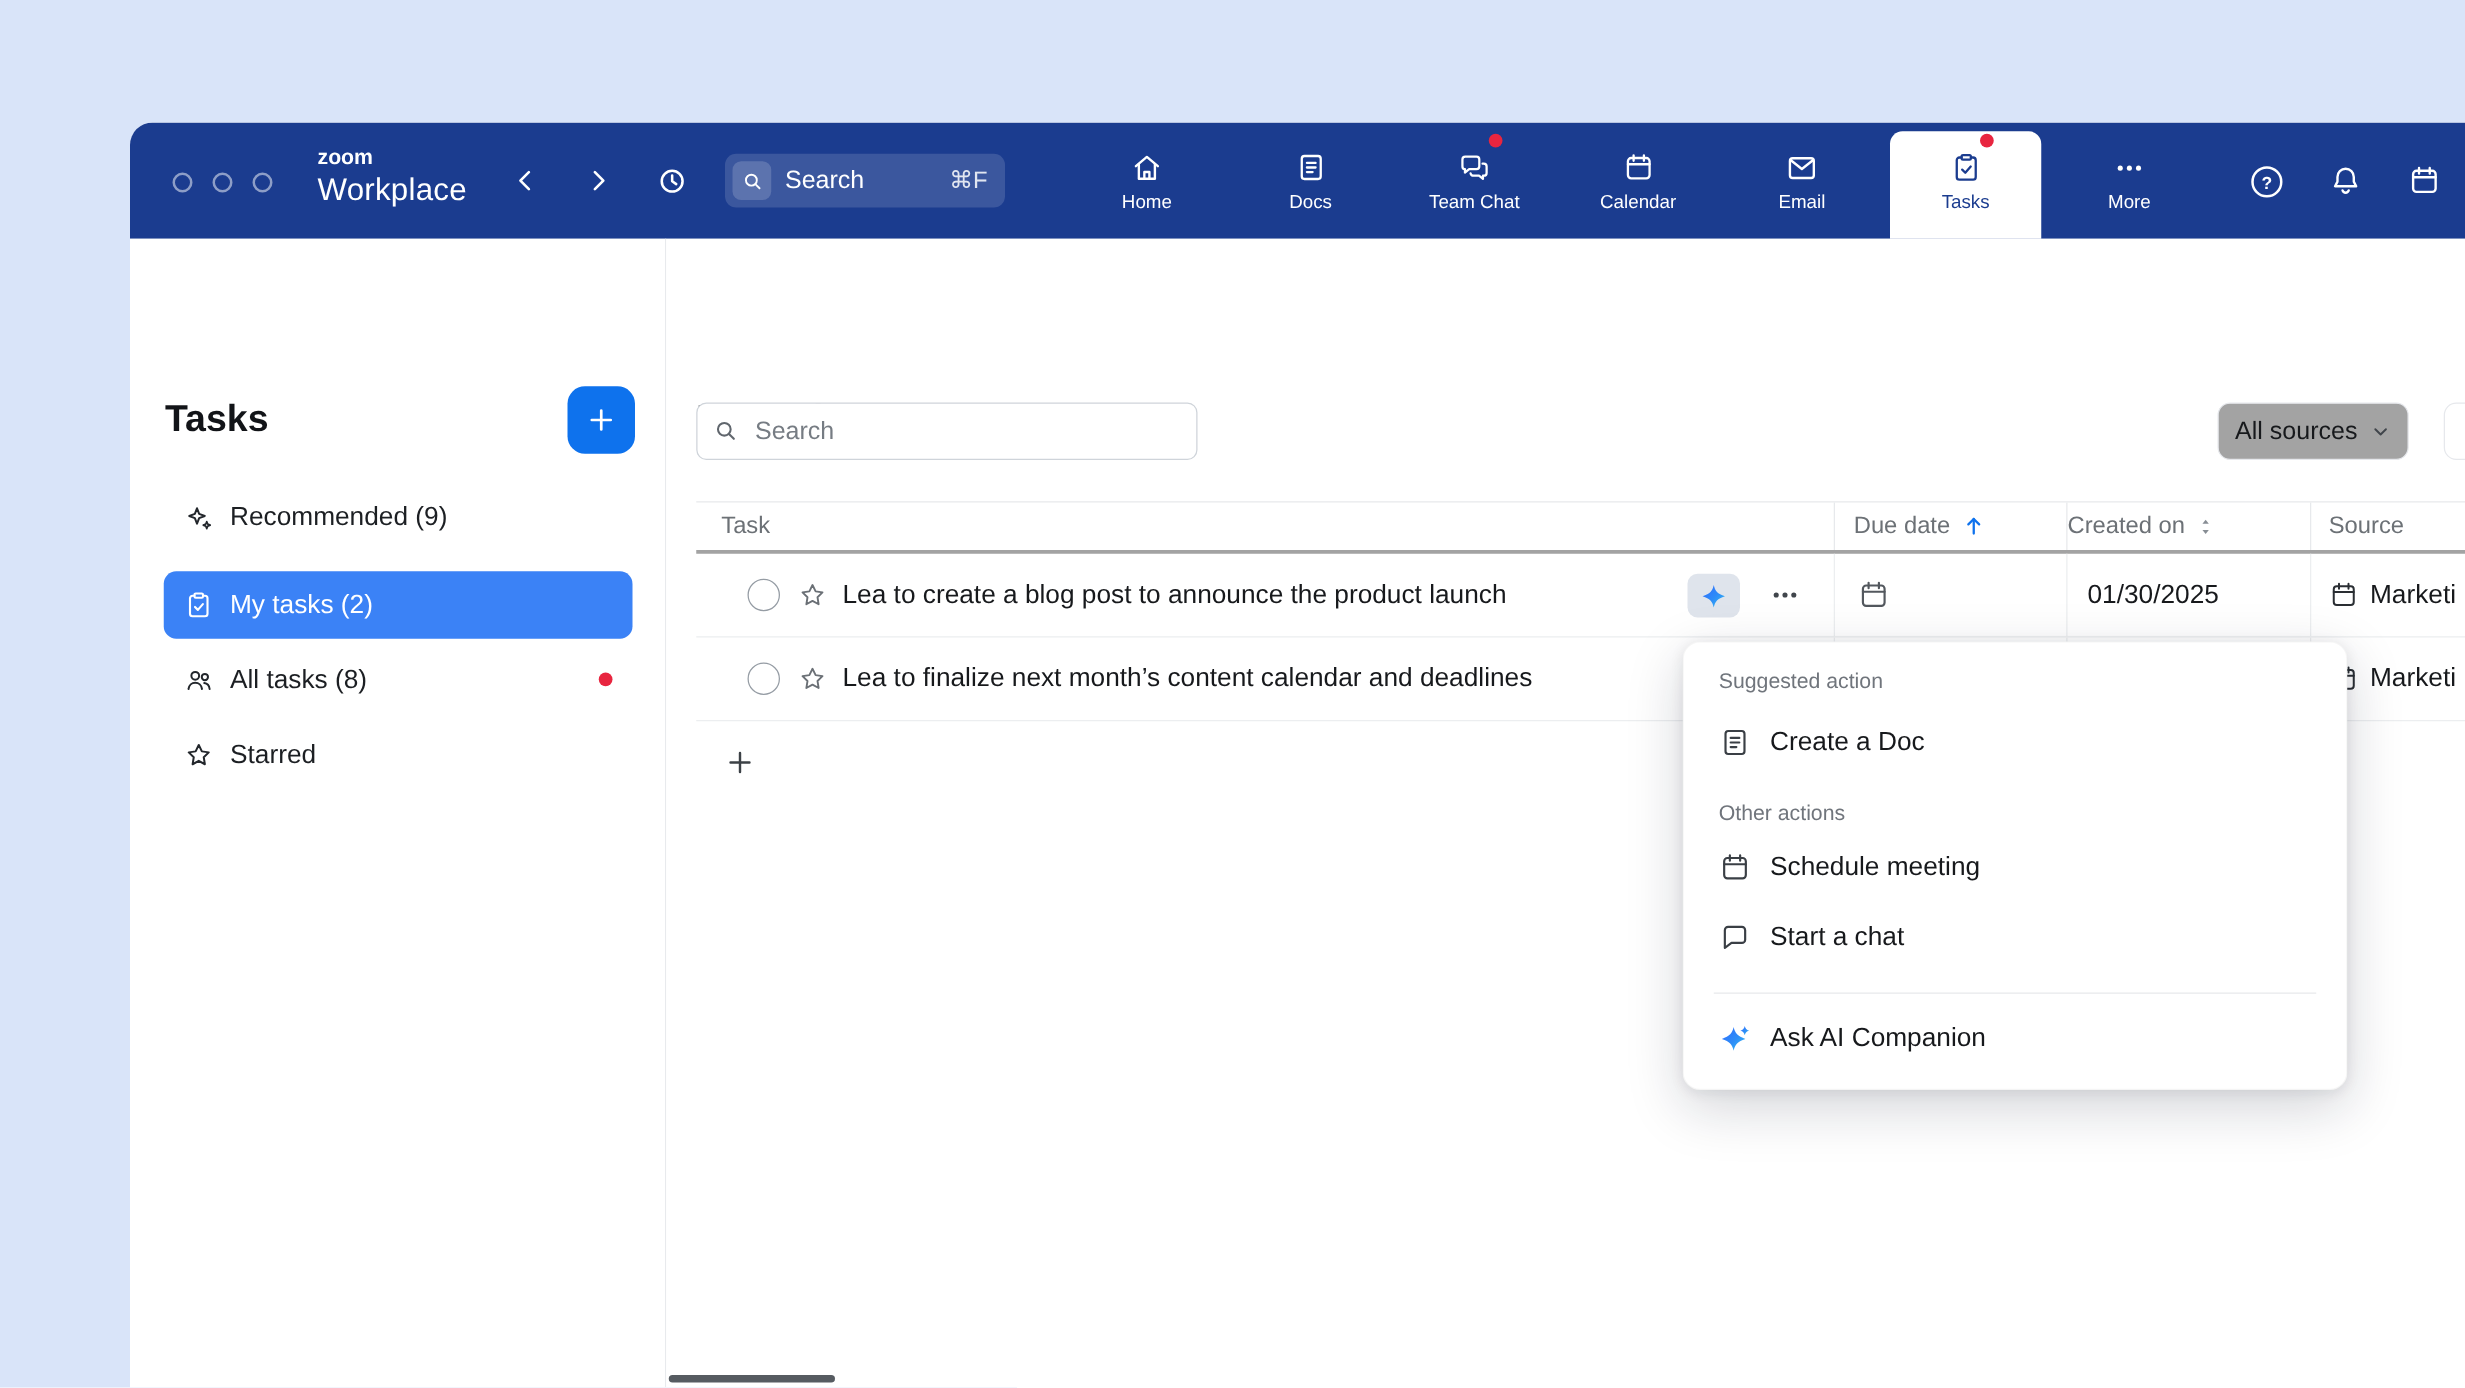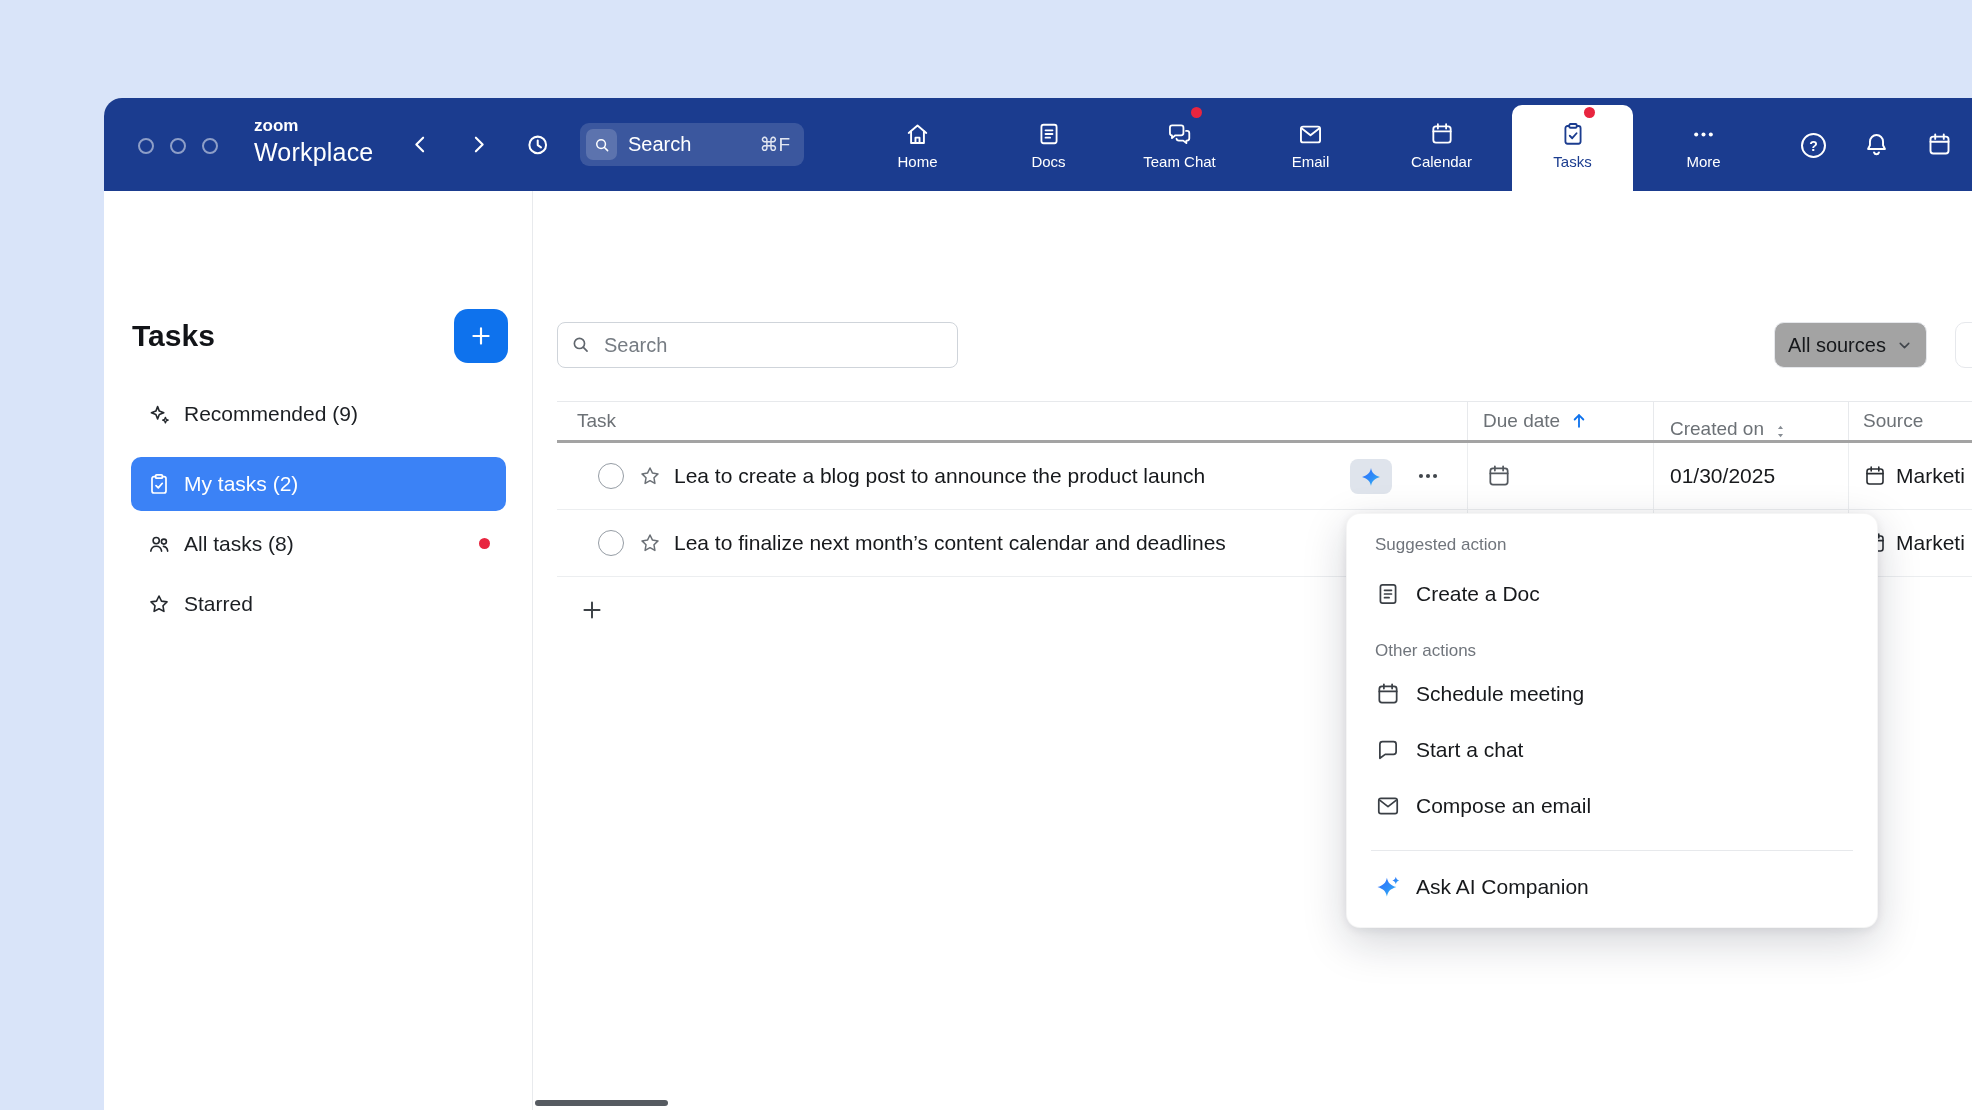--- a/index.html
+++ b/index.html
@@ -98,21 +98,21 @@
     position:absolute; left:1422px; top:131px; width:80px; height:46px;
     border:1px solid #e6e8ec; border-radius:10px; background:#fff; cursor:pointer;
   }
 
   
   .table { position:absolute; left:24px; top:210px; right:0; }
   .thead { position:relative; height:42px; border-top:1px solid #e7e9ec; border-bottom:3px solid #a3a3a3; }
   .th { position:absolute; top:0; bottom:0; display:flex; align-items:center; color:#6c7176; font-size:19px; }
   .th-task { left:20px; }
   .th-due { left:910px; width:186px; padding-left:15px; border-left:1px solid #e7e9ec; gap:9px; }
-  .th-created { left:1096px; width:195px; padding-left:16px; border-left:1px solid #e7e9ec; gap:8px;align-items:flex-end; }
+  .th-created { left:1096px; width:195px; border-left:1px solid #e7e9ec; gap:8px; }
   .th-source { left:1291px; right:0; padding-left:14px; border-left:1px solid #e7e9ec; }
   .sort-up { color:#0e72ed; display:flex; align-items:center; }
   .sort-ud { color:#878d94; display:flex; align-items:center; }
 
   .trow { position:relative; height:67px; border-bottom:1px solid #eceef0; }
   .task-cell { position:absolute; left:0; width:910px; top:0; bottom:0; display:flex; align-items:center; padding-left:41px; }
   .row-circle { width:26px; height:26px; border:1.5px solid #959ca4; border-radius:50%; flex:none; cursor:pointer; background:#fff; }
   .row-star { margin-left:14px; color:#6b7076; display:flex; align-items:center; cursor:pointer; }
   .task-text { margin-left:12px; font-size:21px; color:#17191c; white-space:nowrap; overflow:hidden; max-width:620px; }
   .ai-btn {
@@ -220,35 +220,35 @@
         <span class="tab-icon">
           <svg width="27" height="27" viewBox="0 0 24 24" fill="none" stroke="currentColor" stroke-width="1.6" stroke-linecap="round" stroke-linejoin="round">
               <path d="M3.5 5.9c0-1.1.9-2 2-2h8c1.1 0 2 .9 2 2v4.8c0 1.1-.9 2-2 2H8.3l-3 2.5v-2.5h-.3c-.8 0-1.5-.9-1.5-2z"></path>
               <path d="M17.8 8.8h.9c1.1 0 2 .9 2 2v4.6c0 1.1-.9 2-2 2h-.6v2.3l-2.8-2.3h-4c-1 0-1.8-.7-2-1.6"></path>
             </svg>
         </span>
         <span class="tab-label">Team Chat</span>
       </div>
       <div class="tab">
         <span class="tab-icon">
+          <svg width="26" height="26" viewBox="0 0 24 24" fill="none" stroke="currentColor" stroke-width="1.7" stroke-linecap="round" stroke-linejoin="round">
+              <rect x="4" y="5" width="16" height="15" rx="2.4"></rect>
+              <path d="M4 9.6h16M8.2 3v4M15.8 3v4"></path>
+            </svg>
+        </span>
+        <span class="tab-label">Calendar</span>
+      </div>
+      <div class="tab">
+        <span class="tab-icon">
           <svg width="27" height="27" viewBox="0 0 24 24" fill="none" stroke="currentColor" stroke-width="1.7" stroke-linecap="round" stroke-linejoin="round">
               <rect x="3.5" y="5" width="17" height="14" rx="2"></rect>
               <path d="M4.6 6.8 12 12.6l7.4-5.8"></path>
             </svg>
         </span>
         <span class="tab-label">Email</span>
-      </div>
-      <div class="tab">
-        <span class="tab-icon">
-          <svg width="26" height="26" viewBox="0 0 24 24" fill="none" stroke="currentColor" stroke-width="1.7" stroke-linecap="round" stroke-linejoin="round">
-              <rect x="4" y="5" width="16" height="15" rx="2.4"></rect>
-              <path d="M4 9.6h16M8.2 3v4M15.8 3v4"></path>
-            </svg>
-        </span>
-        <span class="tab-label">Calendar</span>
       </div>
       <div class="tab active">
         <span class="tab-bg"></span>
         <span class="tab-badge"></span>
         <span class="tab-icon">
           <svg width="26" height="26" viewBox="0 0 24 24" fill="none" stroke="currentColor" stroke-width="1.7" stroke-linecap="round" stroke-linejoin="round">
               <path d="M8.5 4.6H7a2 2 0 0 0-2 2V19a2 2 0 0 0 2 2h10a2 2 0 0 0 2-2V6.6a2 2 0 0 0-2-2h-1.5"></path>
               <rect x="8.6" y="2.8" width="6.8" height="3.4" rx="1"></rect>
               <path d="M9 13.6l2.3 2.3 4-4.6"></path>
             </svg>
@@ -490,29 +490,20 @@
       </span>
       <span>Schedule meeting</span>
     </div>
     <div class="pp-item">
       <span class="pp-icon">
         <svg width="26" height="26" viewBox="0 0 24 24" fill="none" stroke="currentColor" stroke-width="1.6" stroke-linecap="round" stroke-linejoin="round">
             <path d="M4.5 6.6a2.4 2.4 0 0 1 2.4-2.4h10.2a2.4 2.4 0 0 1 2.4 2.4v7a2.4 2.4 0 0 1-2.4 2.4H9.4L4.5 19.6z"></path>
           </svg>
       </span>
       <span>Start a chat</span>
-    </div>
-    <div class="pp-item">
-      <span class="pp-icon">
-        <svg width="26" height="26" viewBox="0 0 24 24" fill="none" stroke="currentColor" stroke-width="1.6" stroke-linecap="round" stroke-linejoin="round">
-            <rect x="3.5" y="5" width="17" height="14" rx="2"></rect>
-            <path d="M4.6 6.8 12 12.6l7.4-5.8"></path>
-          </svg>
-      </span>
-      <span>Compose an email</span>
     </div>
     <div class="pp-divider"></div>
     <div class="pp-item pp-footer">
       <span class="pp-icon">
         <svg width="26" height="26" viewBox="0 0 24 24">
             <defs>
               <linearGradient id="aig1" x1="0" y1="0" x2="1" y2="1">
                 <stop offset="0" stop-color="#2f6bff"></stop>
                 <stop offset="0.55" stop-color="#2e8df7"></stop>
                 <stop offset="1" stop-color="#35c3f3"></stop>

